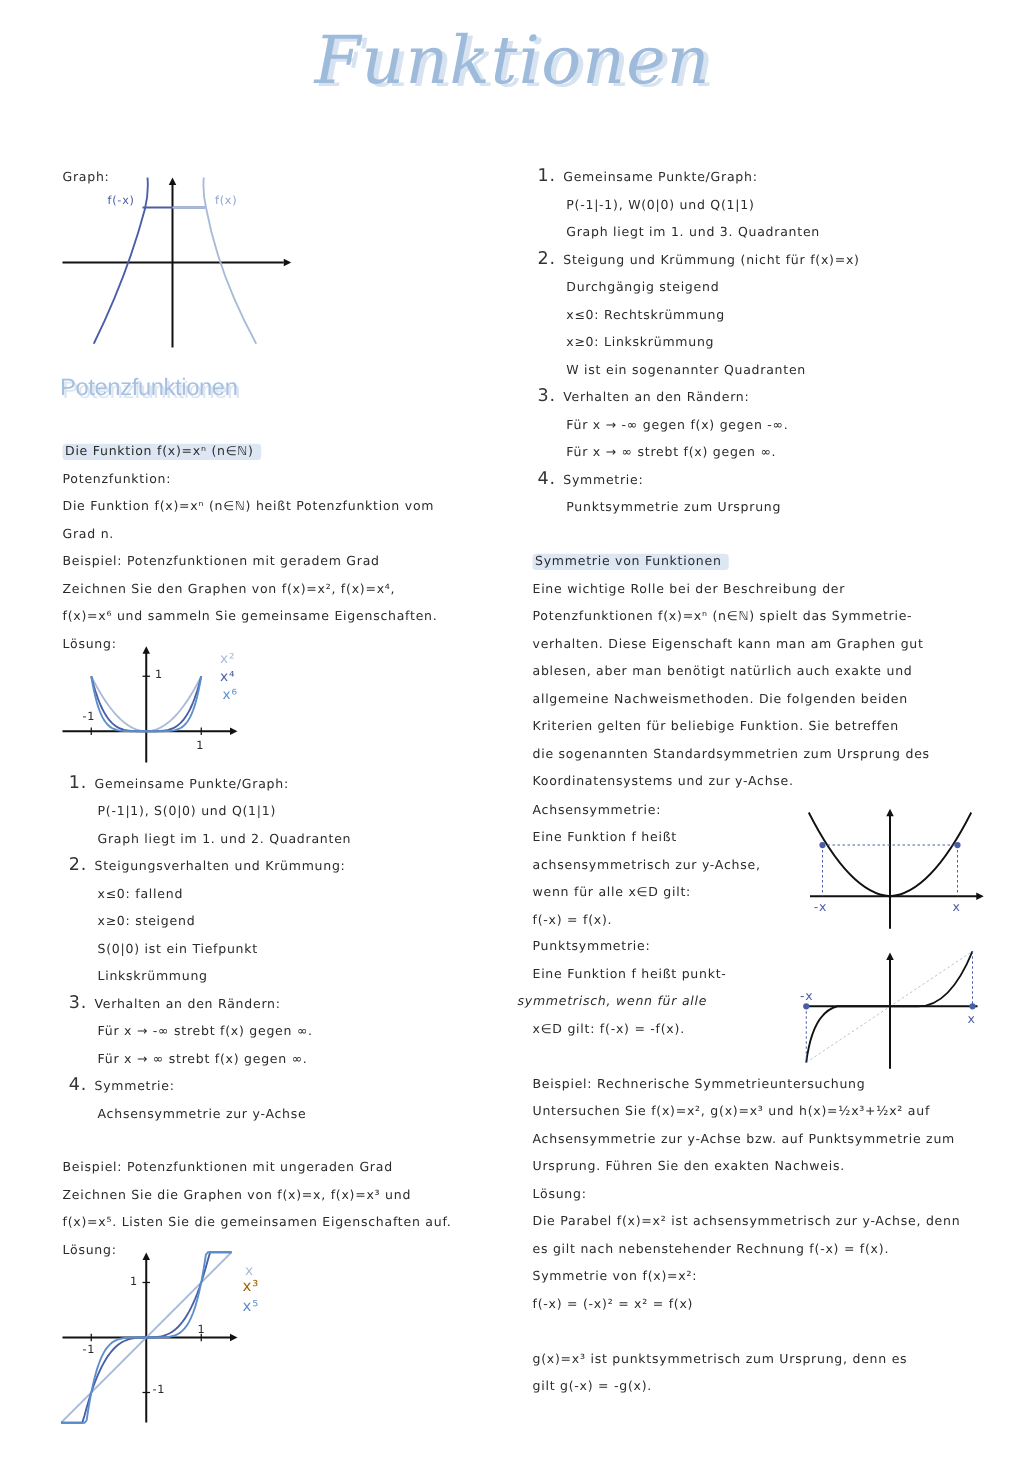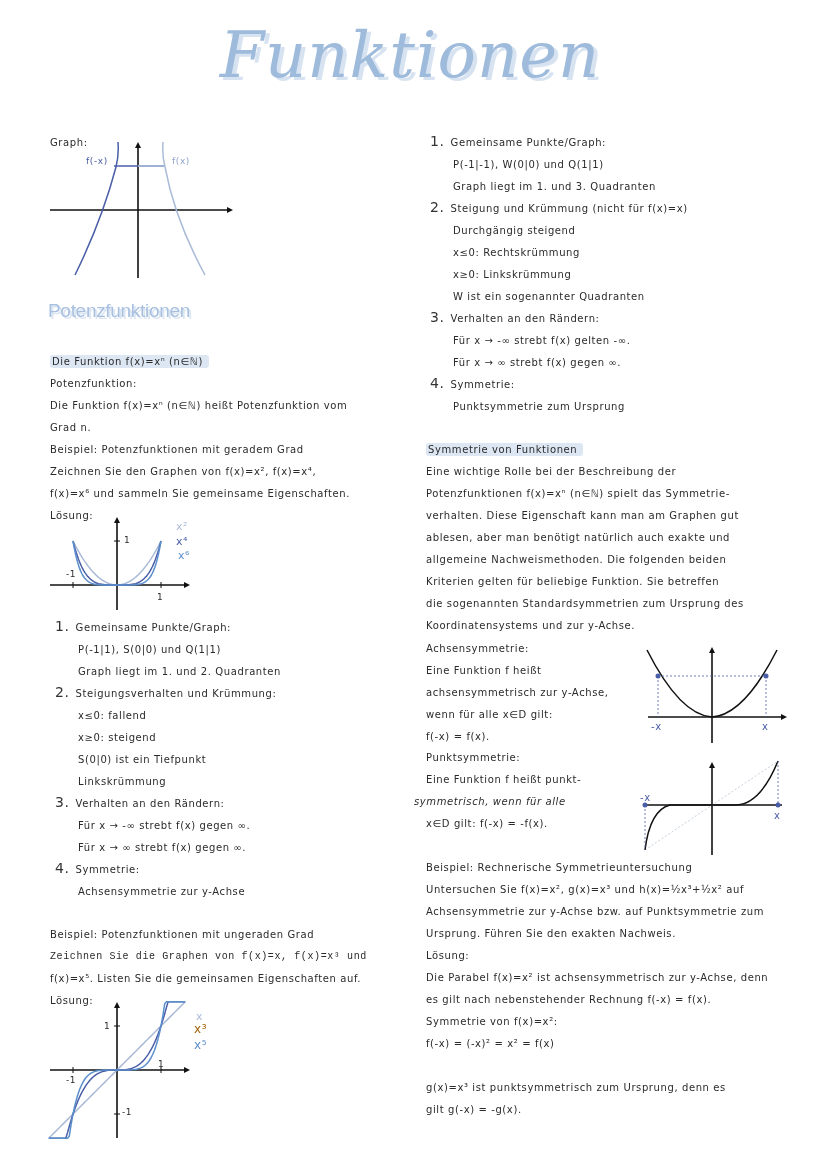--- a/index.html
+++ b/index.html
@@ -1,20 +1,20 @@
 <!DOCTYPE html>
 <html><head>
 <meta charset="utf-8">
 <style>
   html,body{margin:0;padding:0;background:#fff;}
   body{width:828px;height:1171px;position:relative;overflow:hidden;
        font-family:"DejaVu Sans", sans-serif;color:#222;}
   .hand{font-family:"DejaVu Sans", sans-serif;font-size:10px;letter-spacing:0.6px;color:#2a2a2a;white-space:nowrap;}
   .title{position:absolute;left:190px;top:18px;width:440px;text-align:center;
-         font-family:"DejaVu Serif", serif;font-style:italic;font-size:64px;
+         font-family:"DejaVu Serif", serif;font-style:italic;font-size:53px;
          color:#9fbbdc;letter-spacing:1px;text-shadow:4px 3px 0 #d7e3f1;}
   .section-title{position:absolute;font-family:"Liberation Sans", sans-serif;font-size:19px;
          color:#a8c0df;text-shadow:2px 2px 0 #dce6f2;letter-spacing:-0.3px;}
   .hl{background:#dde7f3;padding:1px 6px 1px 2px;border-radius:3px;}
   .line{position:absolute;}
   .num{font-size:14px;margin-right:6px;color:#333;}
   svg{position:absolute;overflow:visible;}
   .axis{stroke:#111;stroke-width:1.6;fill:none;}
 </style>
 </head>
@@ -77,21 +77,21 @@
     <div class="line hand" style="left: 78px; top: 754px; text-align: right;">S(0|0) ist ein Tiefpunkt</div>
     <div class="line hand" style="left: 78px; top: 776px;">Linkskrümmung</div>
     <div class="line hand" style="left: 55px; top: 794px;"><span class="num">3.</span><span>Verhalten an den Rändern:</span></div>
     <div class="line hand" style="left: 78px; top: 820px;">Für x → -∞ strebt f(x) gegen ∞.</div>
     <div class="line hand" style="left: 78px; top: 842px;">Für x → ∞ strebt f(x) gegen ∞.</div>
     <div class="line hand" style="left: 55px; top: 860px;"><span class="num">4.</span><span>Symmetrie:</span></div>
     <div class="line hand" style="left: 78px; top: 886px;">Achsensymmetrie zur y-Achse</div>
   </div>
 
 <div class="line hand" style="left:50px;top:929px;">Beispiel: Potenzfunktionen mit ungeraden Grad</div>
-<div class="line hand" style="left:50px;top:951px;font-family:Liberation Mono, monospace;">Zeichnen Sie die Graphen von f(x)=x, f(x)=x³ und</div>
+<div class="line hand" style="left:50px;top:951px;">Zeichnen Sie die Graphen von f(x)=x, f(x)=x³ und</div>
 <div class="line hand" style="left:50px;top:973px;">f(x)=x⁵. Listen Sie die gemeinsamen Eigenschaften auf.</div>
 <div class="line hand" style="left:50px;top:995px;">Lösung:</div>
 
 <svg style="left:45px;top:1000px;" width="150" height="140">
   <line class="axis" x1="5" y1="70" x2="140" y2="70"></line>
   <polygon points="139,67 145,70 139,73" fill="#111"></polygon>
   <line class="axis" x1="72" y1="138" x2="72" y2="6"></line>
   <polygon points="69,8 72,2 75,8" fill="#111"></polygon>
   <line x1="28" y1="67" x2="28" y2="73" stroke="#111"></line>
   <line x1="116" y1="67" x2="116" y2="73" stroke="#111"></line>
@@ -114,21 +114,21 @@
 <div id="odd-props">
     <div class="line hand" style="left: 430px; top: 133px;"><span class="num">1.</span><span>Gemeinsame Punkte/Graph:</span></div>
     <div class="line hand" style="left: 453px; top: 159px;">P(-1|-1), W(0|0) und Q(1|1)</div>
     <div class="line hand" style="left: 453px; top: 181px;">Graph liegt im 1. und 3. Quadranten</div>
     <div class="line hand" style="left: 430px; top: 199px;"><span class="num">2.</span><span>Steigung und Krümmung (nicht für f(x)=x)</span></div>
     <div class="line hand" style="left: 453px; top: 225px;">Durchgängig steigend</div>
     <div class="line hand" style="left: 453px; top: 247px;">x≤0: Rechtskrümmung</div>
     <div class="line hand" style="left: 453px; top: 269px;">x≥0: Linkskrümmung</div>
     <div class="line hand" style="left: 453px; top: 291px;">W ist ein sogenannter Quadranten</div>
     <div class="line hand" style="left: 430px; top: 309px;"><span class="num">3.</span><span>Verhalten an den Rändern:</span></div>
-    <div class="line hand" style="left: 453px; top: 335px;">Für x → -∞ strebt f(x) gelten -∞.</div>
+    <div class="line hand" style="left: 453px; top: 335px;">Für x → -∞ gegen f(x) gegen -∞.</div>
     <div class="line hand" style="left: 453px; top: 357px;">Für x → ∞ strebt f(x) gegen ∞.</div>
     <div class="line hand" style="left: 430px; top: 375px;"><span class="num">4.</span><span>Symmetrie:</span></div>
     <div class="line hand" style="left: 453px; top: 401px;">Punktsymmetrie zum Ursprung</div>
   </div>
 
 <div class="line hand" style="left:426px;top:444px;"><span class="hl">Symmetrie von Funktionen</span></div>
 <div id="sym-intro">
     <div class="line hand" style="left: 426px; top: 466px;">Eine wichtige Rolle bei der Beschreibung der</div>
     <div class="line hand" style="left: 426px; top: 488px;">Potenzfunktionen f(x)=xⁿ (n∈ℕ) spielt das Symmetrie-</div>
     <div class="line hand" style="left: 426px; top: 510px;">verhalten. Diese Eigenschaft kann man am Graphen gut</div>

